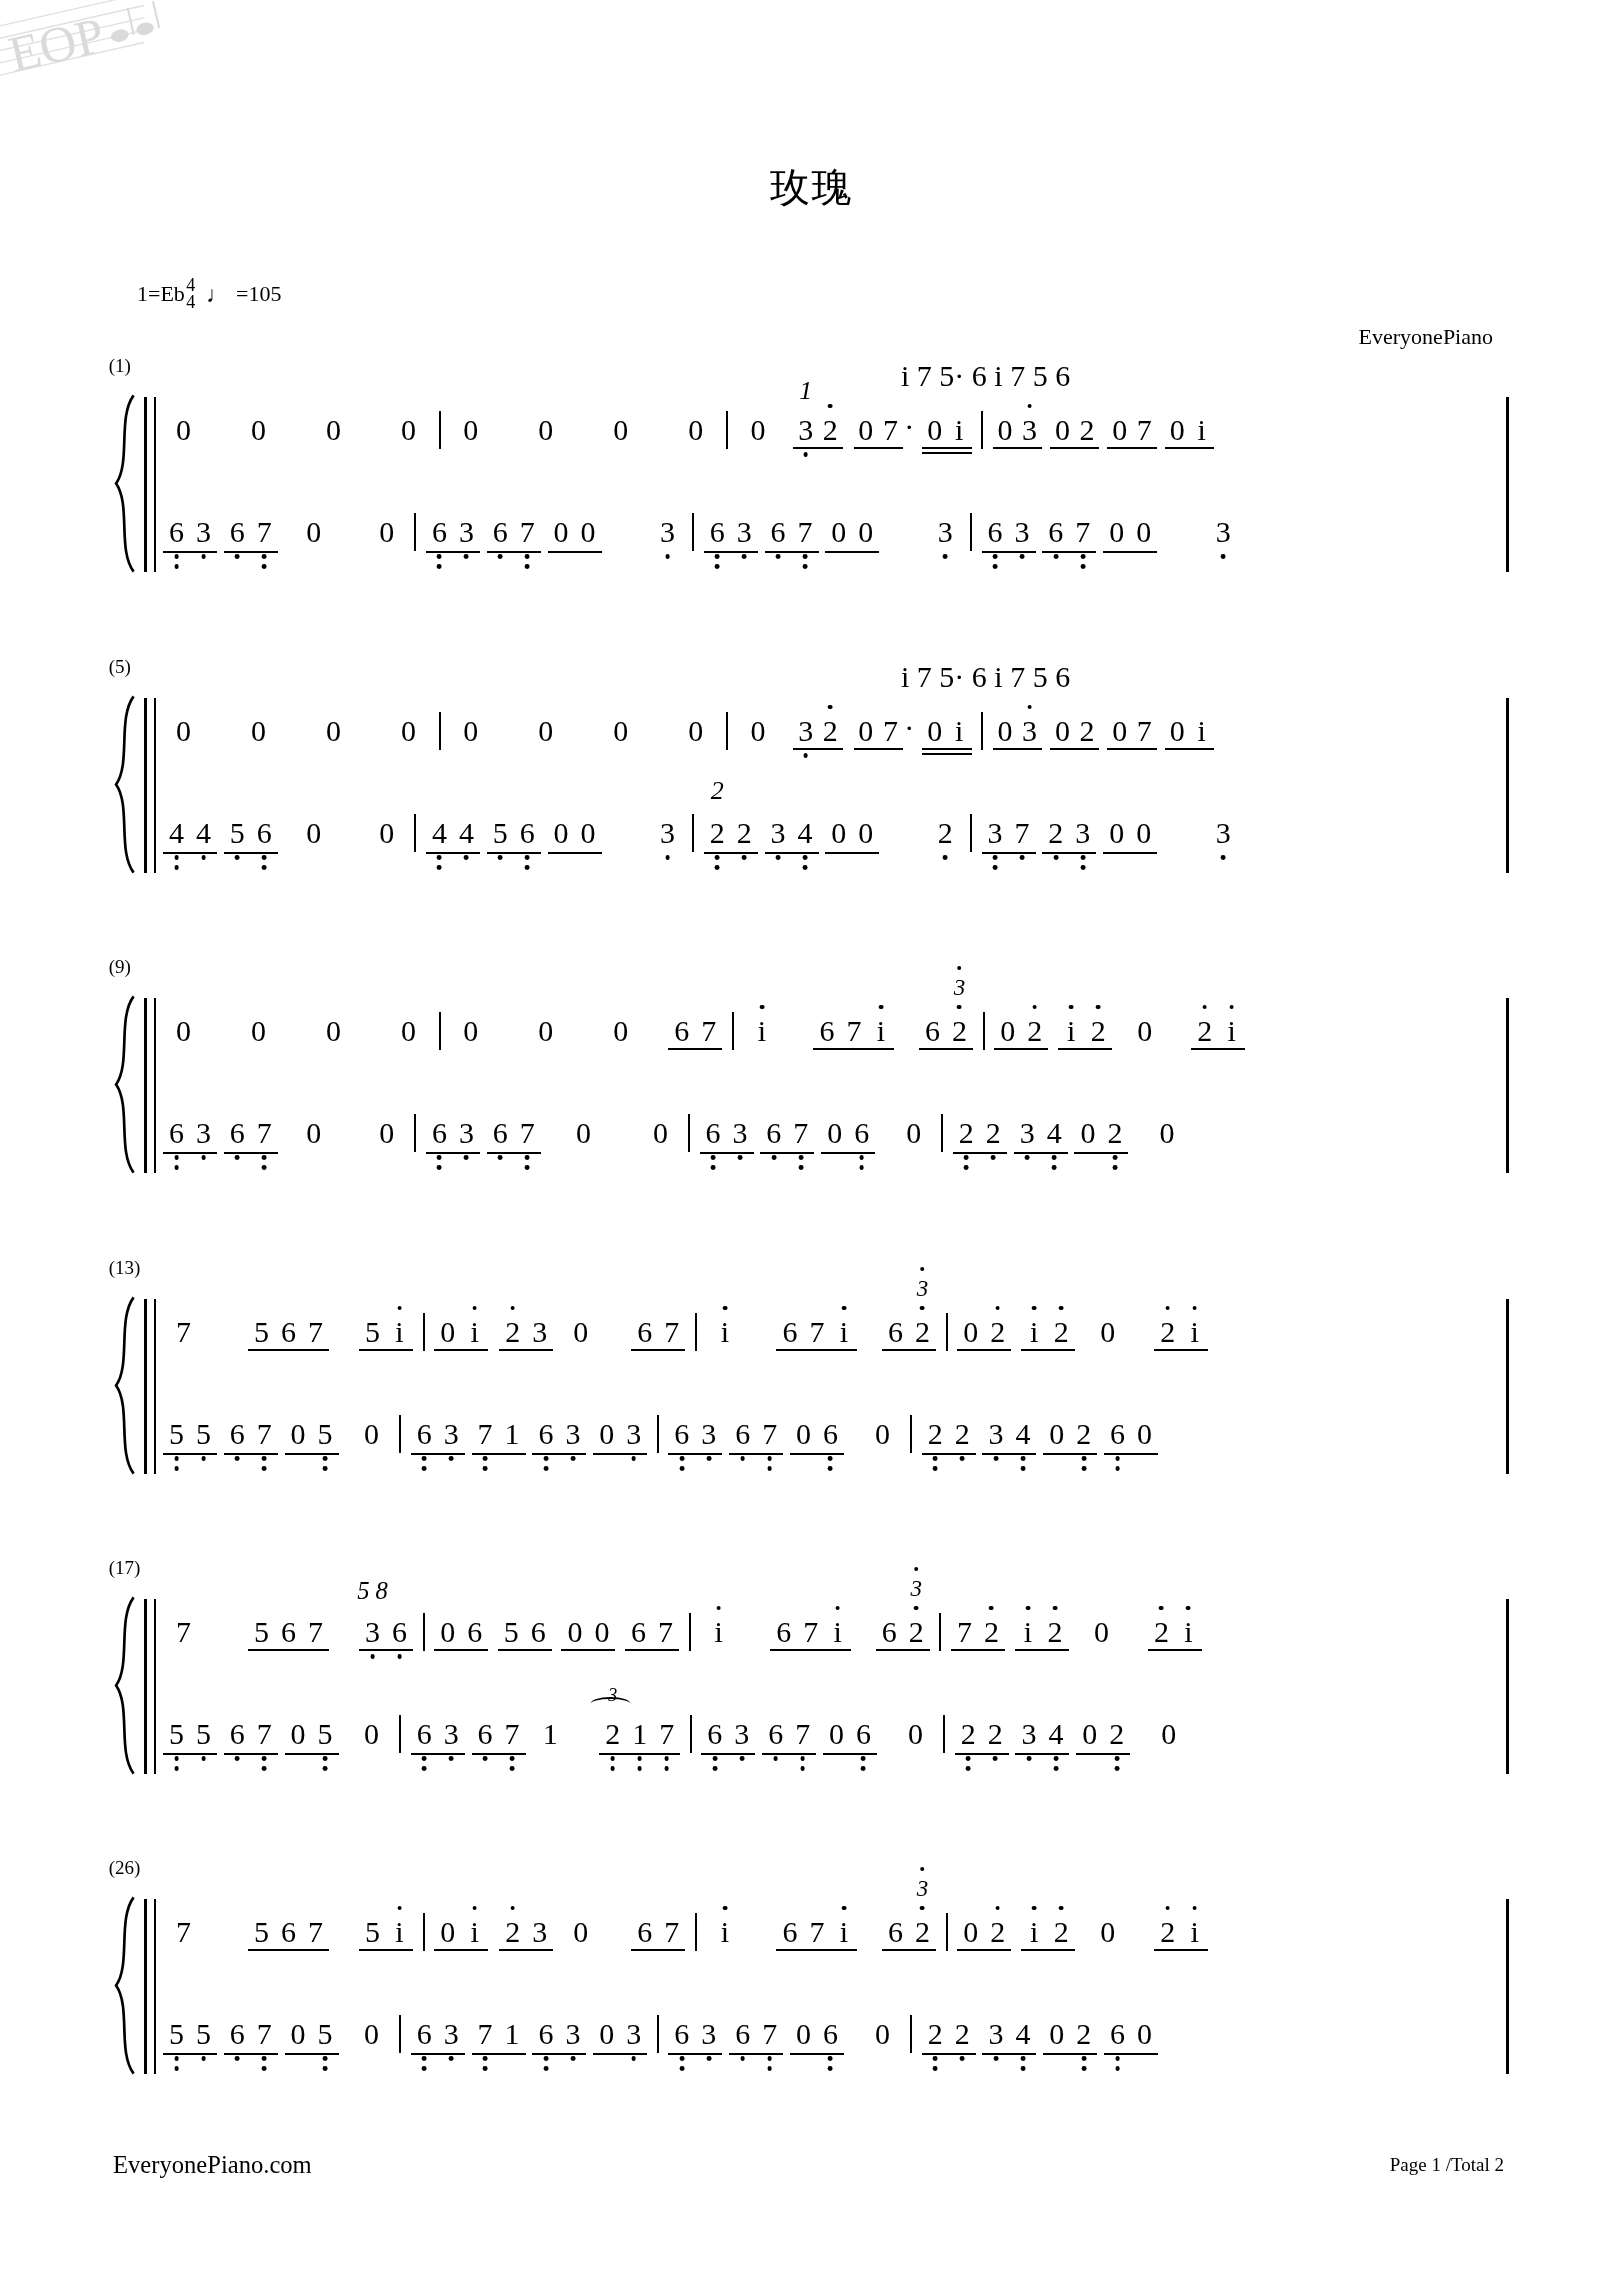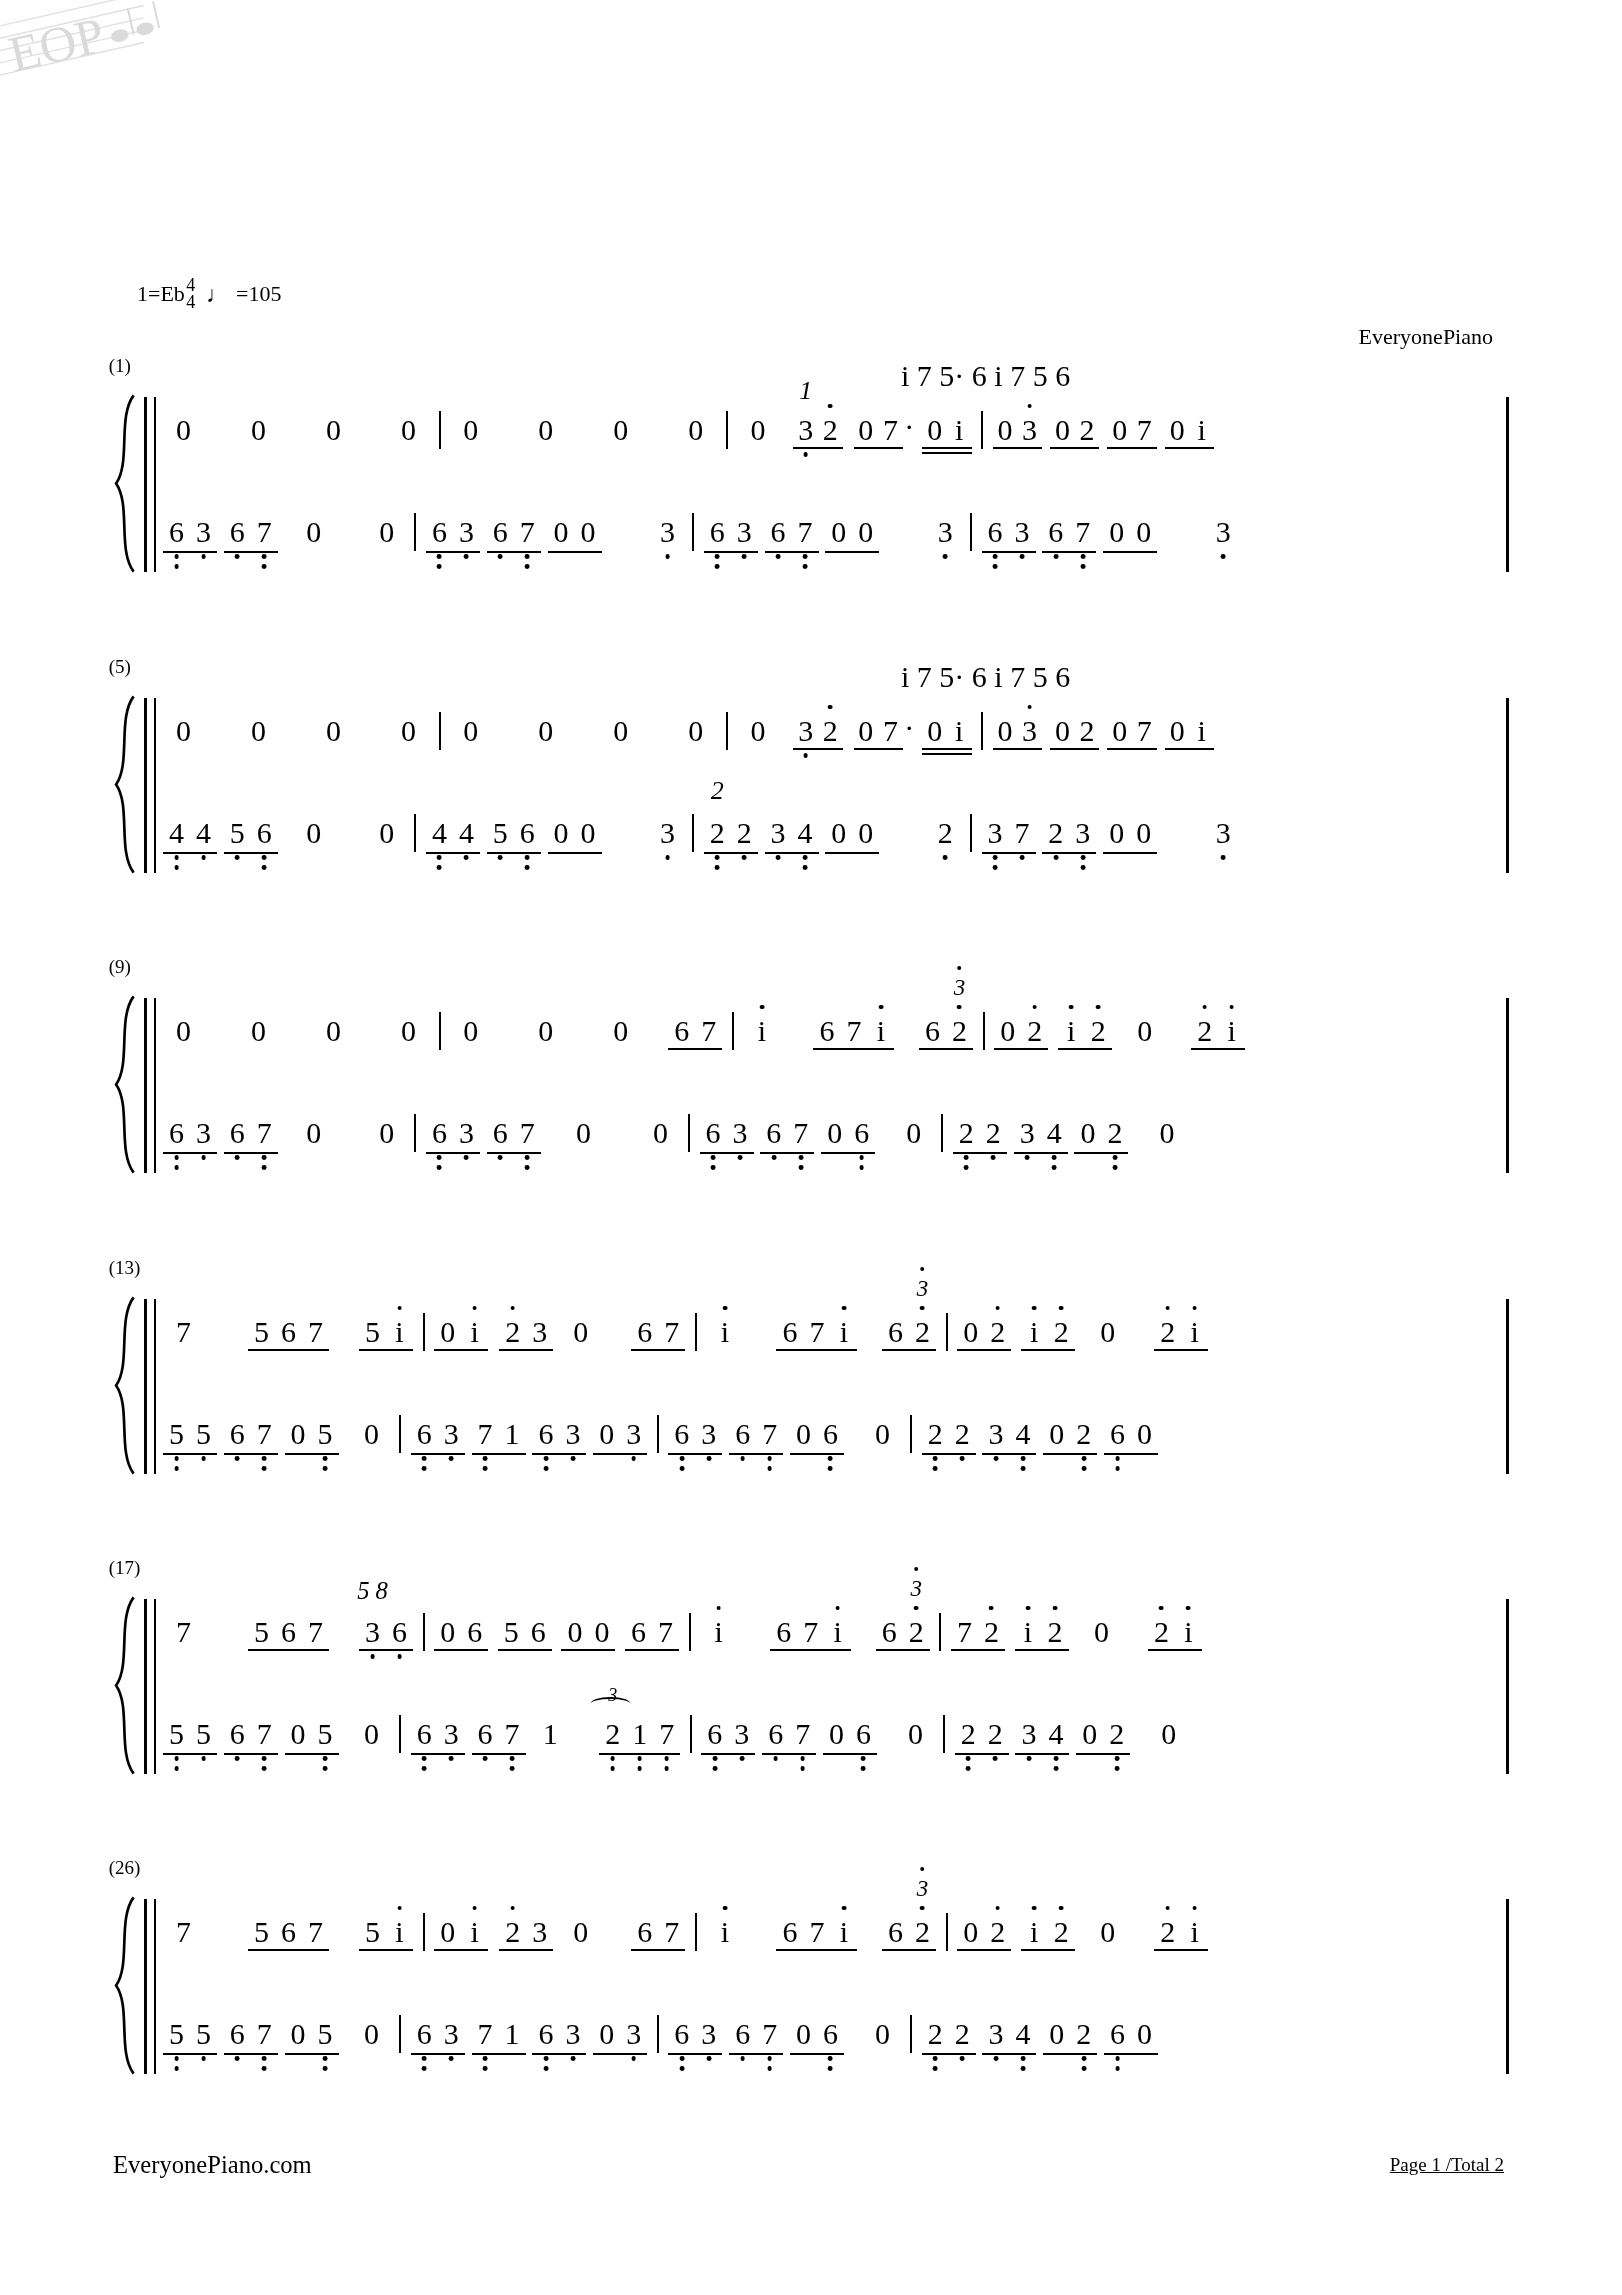--- a/index.html
+++ b/index.html
@@ -95,21 +95,20 @@
     font-family: "Liberation Serif", serif;
     color: #000;
   }
   .footer-right {
     position: absolute;
     right: 119px;
     bottom: 119px;
     font-size: 19px;
     font-family: "Liberation Serif", serif;
     color: #000;
-    text-decoration: underline;
   }
 
   
   .system {
     position: absolute;
     left: 102px;
     width: 1407px;
     height: 225px;
   }
   .sys-num {
@@ -261,20 +260,21 @@
     </g>
     <text x="20" y="105" font-family="Liberation Serif, serif" font-size="74" fill="#888" transform="rotate(-13 20 105)">EOP</text>
     <g fill="#888">
       <ellipse cx="175" cy="52" rx="13" ry="9" transform="rotate(-13 175 52)"></ellipse>
       <rect x="185" y="12" width="3" height="40" transform="rotate(-13 185 12)"></rect>
       <ellipse cx="212" cy="42" rx="13" ry="9" transform="rotate(-13 212 42)"></ellipse>
       <rect x="222" y="2" width="3" height="40" transform="rotate(-13 222 2)"></rect>
     </g>
   </svg>
 
+  <div class="title">玫瑰</div>
 
   <div class="keytempo">
     <span>1=Eb</span>
     <span class="frac">
       <span>4</span>
       <span>4</span>
     </span>
     <span class="tempo-note">♩</span>
     <span>=105</span>
   </div>

